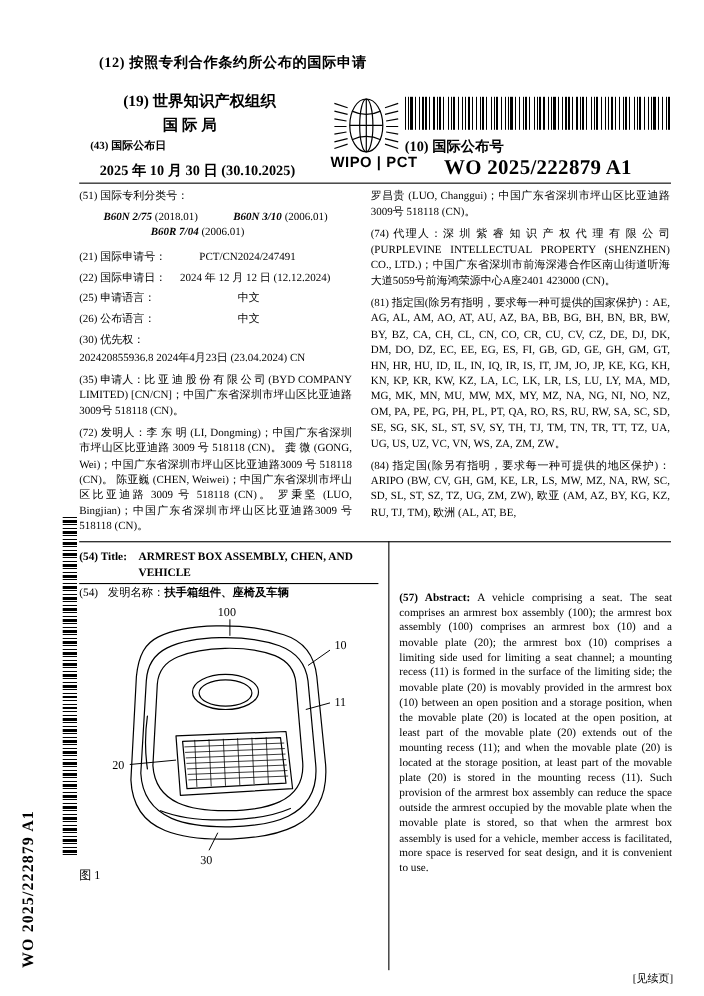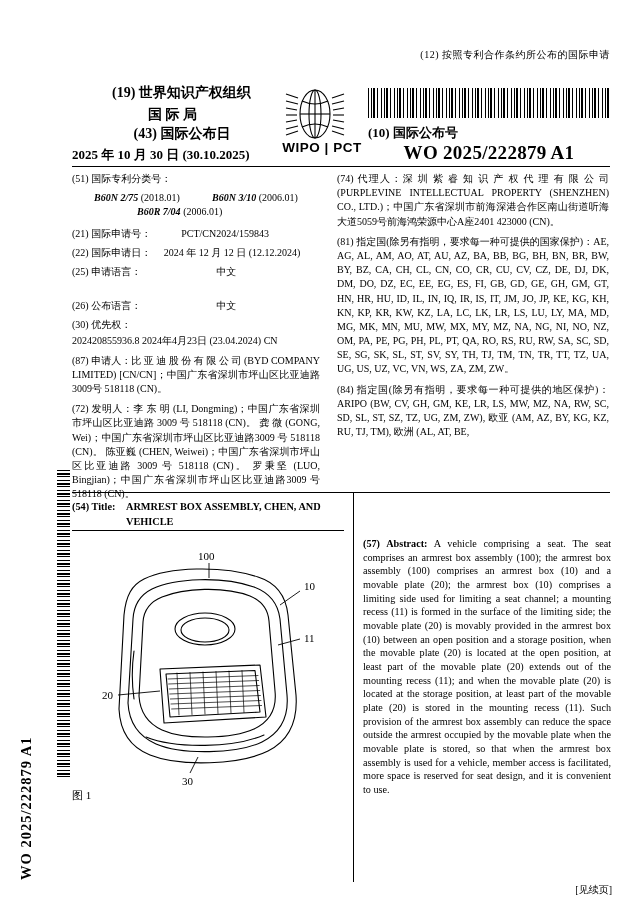--- a/index.html
+++ b/index.html
@@ -51,55 +51,56 @@
       #000 6px, #000 7px,
       #fff 7px, #fff 10px
     );
   }
 
   
   .hdr-title {
     position: absolute;
     left: 90px; top: 48px;
     width: 520px;
-    text-align: right;
-    font-size: 10px;
-    font-weight: normal;
+    text-align: left;
+    font-size: 13px;
+    font-weight: bold;
     letter-spacing: 0.5px;
   }
   .wipo-org {
     position: absolute;
     left: 112px; top: 82px;
     width: 175px;
     font-size: 14px;
     font-weight: bold;
     line-height: 1.55;
   }
   .wipo-org .l2 { margin-left: 36px; }
 
   .pub-date-label {
     position: absolute;
     left: 82px; top: 125px;
     width: 200px;
-    font-size: 14px;
-    font-weight: bold;
-    text-align: center;
+    font-size: 10px;
+    font-weight: bold;
+    text-align: left;
   }
   .pub-date-val {
     position: absolute;
     left: 72px; top: 146px;
     width: 215px;
     font-size: 13px;
     font-weight: bold;
+    text-align: center;
   }
 
   
   .logo-wrap {
     position: absolute;
-    left: 276px; top: 88px;
+    left: 294px; top: 88px;
     width: 92px; height: 72px;
   }
   .logo-globe {
     position: absolute;
     left: 8px; top: 0px;
     width: 62px; height: 52px;
   }
   .logo-text {
     position: absolute;
     left: 0px; top: 52px;
@@ -274,66 +275,71 @@
     <p>(51) 国际专利分类号：</p>
     <div class="ipc-row">
       <span class="b i"><span>B60N 2/75</span> <span style="font-style:normal;font-weight:normal">(2018.01)</span></span>
       <span class="b i"><span>B60N 3/10</span> <span style="font-style:normal;font-weight:normal">(2006.01)</span></span>
     </div>
     <div class="ipc-row" style="margin-bottom:7px">
       <span class="b i"><span>B60R 7/04</span> <span style="font-style:normal;font-weight:normal">(2006.01)</span></span>
     </div>
 
     <div class="tagged" style="margin-bottom:5px">
-      <span class="body"><span>(21) 国际申请号：</span> &nbsp;&nbsp;&nbsp;&nbsp;&nbsp;&nbsp;&nbsp;&nbsp;&nbsp;&nbsp;&nbsp;<span>PCT/CN2024/159843</span></span>
+      <span class="body"><span>(21) 国际申请号：</span> &nbsp;&nbsp;&nbsp;&nbsp;&nbsp;&nbsp;&nbsp;&nbsp;&nbsp;&nbsp;&nbsp;<span>PCT/CN2024/247491</span></span>
     </div>
 
     <div class="tagged" style="margin-bottom:5px">
       <span class="body"><span>(22) 国际申请日：</span> &nbsp;&nbsp;&nbsp;&nbsp;<span>2024 年 12 月 12 日 (12.12.2024)</span></span>
     </div>
 
-    <div class="tagged" style="margin-bottom:20px">
+    <div class="tagged" style="margin-bottom:5px">
       <span class="body"><span>(25) 申请语言：</span> &nbsp;&nbsp;&nbsp;&nbsp;&nbsp;&nbsp;&nbsp;&nbsp;&nbsp;&nbsp;&nbsp;&nbsp;&nbsp;&nbsp;&nbsp;&nbsp;&nbsp;&nbsp;&nbsp;&nbsp;&nbsp;&nbsp;&nbsp;&nbsp;&nbsp;&nbsp;&nbsp;&nbsp;&nbsp;<span>中文</span></span>
     </div>
 
     <div class="tagged" style="margin-bottom:5px">
       <span class="body"><span>(26) 公布语言：</span> &nbsp;&nbsp;&nbsp;&nbsp;&nbsp;&nbsp;&nbsp;&nbsp;&nbsp;&nbsp;&nbsp;&nbsp;&nbsp;&nbsp;&nbsp;&nbsp;&nbsp;&nbsp;&nbsp;&nbsp;&nbsp;&nbsp;&nbsp;&nbsp;&nbsp;&nbsp;&nbsp;&nbsp;&nbsp;<span>中文</span></span>
     </div>
 
     <p style="margin-bottom:1px">(30) 优先权：</p>
     <p style="margin-bottom:6px">202420855936.8    2024年4月23日 (23.04.2024)    CN</p>
 
     <div class="tagged" style="margin-bottom:6px">
-      <span class="body"><span>(87) 申请人：</span><span>比 亚 迪 股 份 有 限 公 司 (BYD COMPANY LIMITED) [CN/CN]；中国广东省深圳市坪山区比亚迪路3009号 518118 (CN)。</span></span>
+      <span class="body"><span>(35) 申请人：</span><span>比 亚 迪 股 份 有 限 公 司 (BYD COMPANY LIMITED) [CN/CN]；中国广东省深圳市坪山区比亚迪路3009号 518118 (CN)。</span></span>
     </div>
 
     <div class="tagged">
       <span class="body"><span>(72) 发明人：</span><span>李 东 明 (LI, Dongming)；中国广东省深圳市坪山区比亚迪路 3009 号 518118 (CN)。 龚 微 (GONG, Wei)；中国广东省深圳市坪山区比亚迪路3009 号 518118 (CN)。 陈亚巍 (CHEN, Weiwei)；中国广东省深圳市坪山区比亚迪路 3009 号 518118 (CN)。 罗秉坚 (LUO, Bingjian)；中国广东省深圳市坪山区比亚迪路3009 号 518118 (CN)。</span></span>
     </div>
   </div>
 
   <div class="bib bibR">
+    <p style="margin-bottom:6px">罗昌贵 (LUO, Changgui)；中国广东省深圳市坪山区比亚迪路3009号 518118 (CN)。</p>
 
     <div class="tagged" style="margin-bottom:6px">
       <span class="body"><span>(74) 代理人：</span><span>深 圳 紫 睿 知 识 产 权 代 理 有 限 公 司 (PURPLEVINE INTELLECTUAL PROPERTY (SHENZHEN) CO., LTD.)；中国广东省深圳市前海深港合作区南山街道听海大道5059号前海鸿荣源中心A座2401 423000 (CN)。</span></span>
     </div>
 
     <div class="tagged" style="margin-bottom:6px">
       <span class="body"><span>(81) 指定国(除另有指明，要求每一种可提供的国家保护)：</span><span>AE, AG, AL, AM, AO, AT, AU, AZ, BA, BB, BG, BH, BN, BR, BW, BY, BZ, CA, CH, CL, CN, CO, CR, CU, CV, CZ, DE, DJ, DK, DM, DO, DZ, EC, EE, EG, ES, FI, GB, GD, GE, GH, GM, GT, HN, HR, HU, ID, IL, IN, IQ, IR, IS, IT, JM, JO, JP, KE, KG, KH, KN, KP, KR, KW, KZ, LA, LC, LK, LR, LS, LU, LY, MA, MD, MG, MK, MN, MU, MW, MX, MY, MZ, NA, NG, NI, NO, NZ, OM, PA, PE, PG, PH, PL, PT, QA, RO, RS, RU, RW, SA, SC, SD, SE, SG, SK, SL, ST, SV, SY, TH, TJ, TM, TN, TR, TT, TZ, UA, UG, US, UZ, VC, VN, WS, ZA, ZM, ZW。</span></span>
     </div>
 
     <div class="tagged">
       <span class="body"><span>(84) 指定国(除另有指明，要求每一种可提供的地区保护)：</span><span>ARIPO (BW, CV, GH, GM, KE, LR, LS, MW, MZ, NA, RW, SC, SD, SL, ST, SZ, TZ, UG, ZM, ZW), 欧亚 (AM, AZ, BY, KG, KZ, RU, TJ, TM), 欧洲 (AL, AT, BE,</span></span>
     </div>
   </div>
 
   <div class="title-block">
     <div class="tagged">
       <span class="tag b" style="flex:0 0 54px">(54) Title:</span>
       <span class="body b">ARMREST BOX ASSEMBLY, CHEN, AND VEHICLE</span>
+    </div>
+    <div class="tagged" style="margin-top:3px">
+      <span class="tag" style="flex:0 0 26px">(54)</span>
+      <span class="body"><span>发明名称：</span><span class="b">扶手箱组件、座椅及车辆</span></span>
     </div>
   </div>
 
   <div class="fig-area">
     <svg viewBox="0 0 272 250" width="272" height="250">
       <g fill="none" stroke="#000" stroke-width="1.1" stroke-linejoin="round" stroke-linecap="round">
 
         <path d="M72 34 C96 22 150 20 186 32 C205 38 214 52 216 70
                  L224 150 C226 178 216 196 196 206
                  C168 220 108 222 78 210

